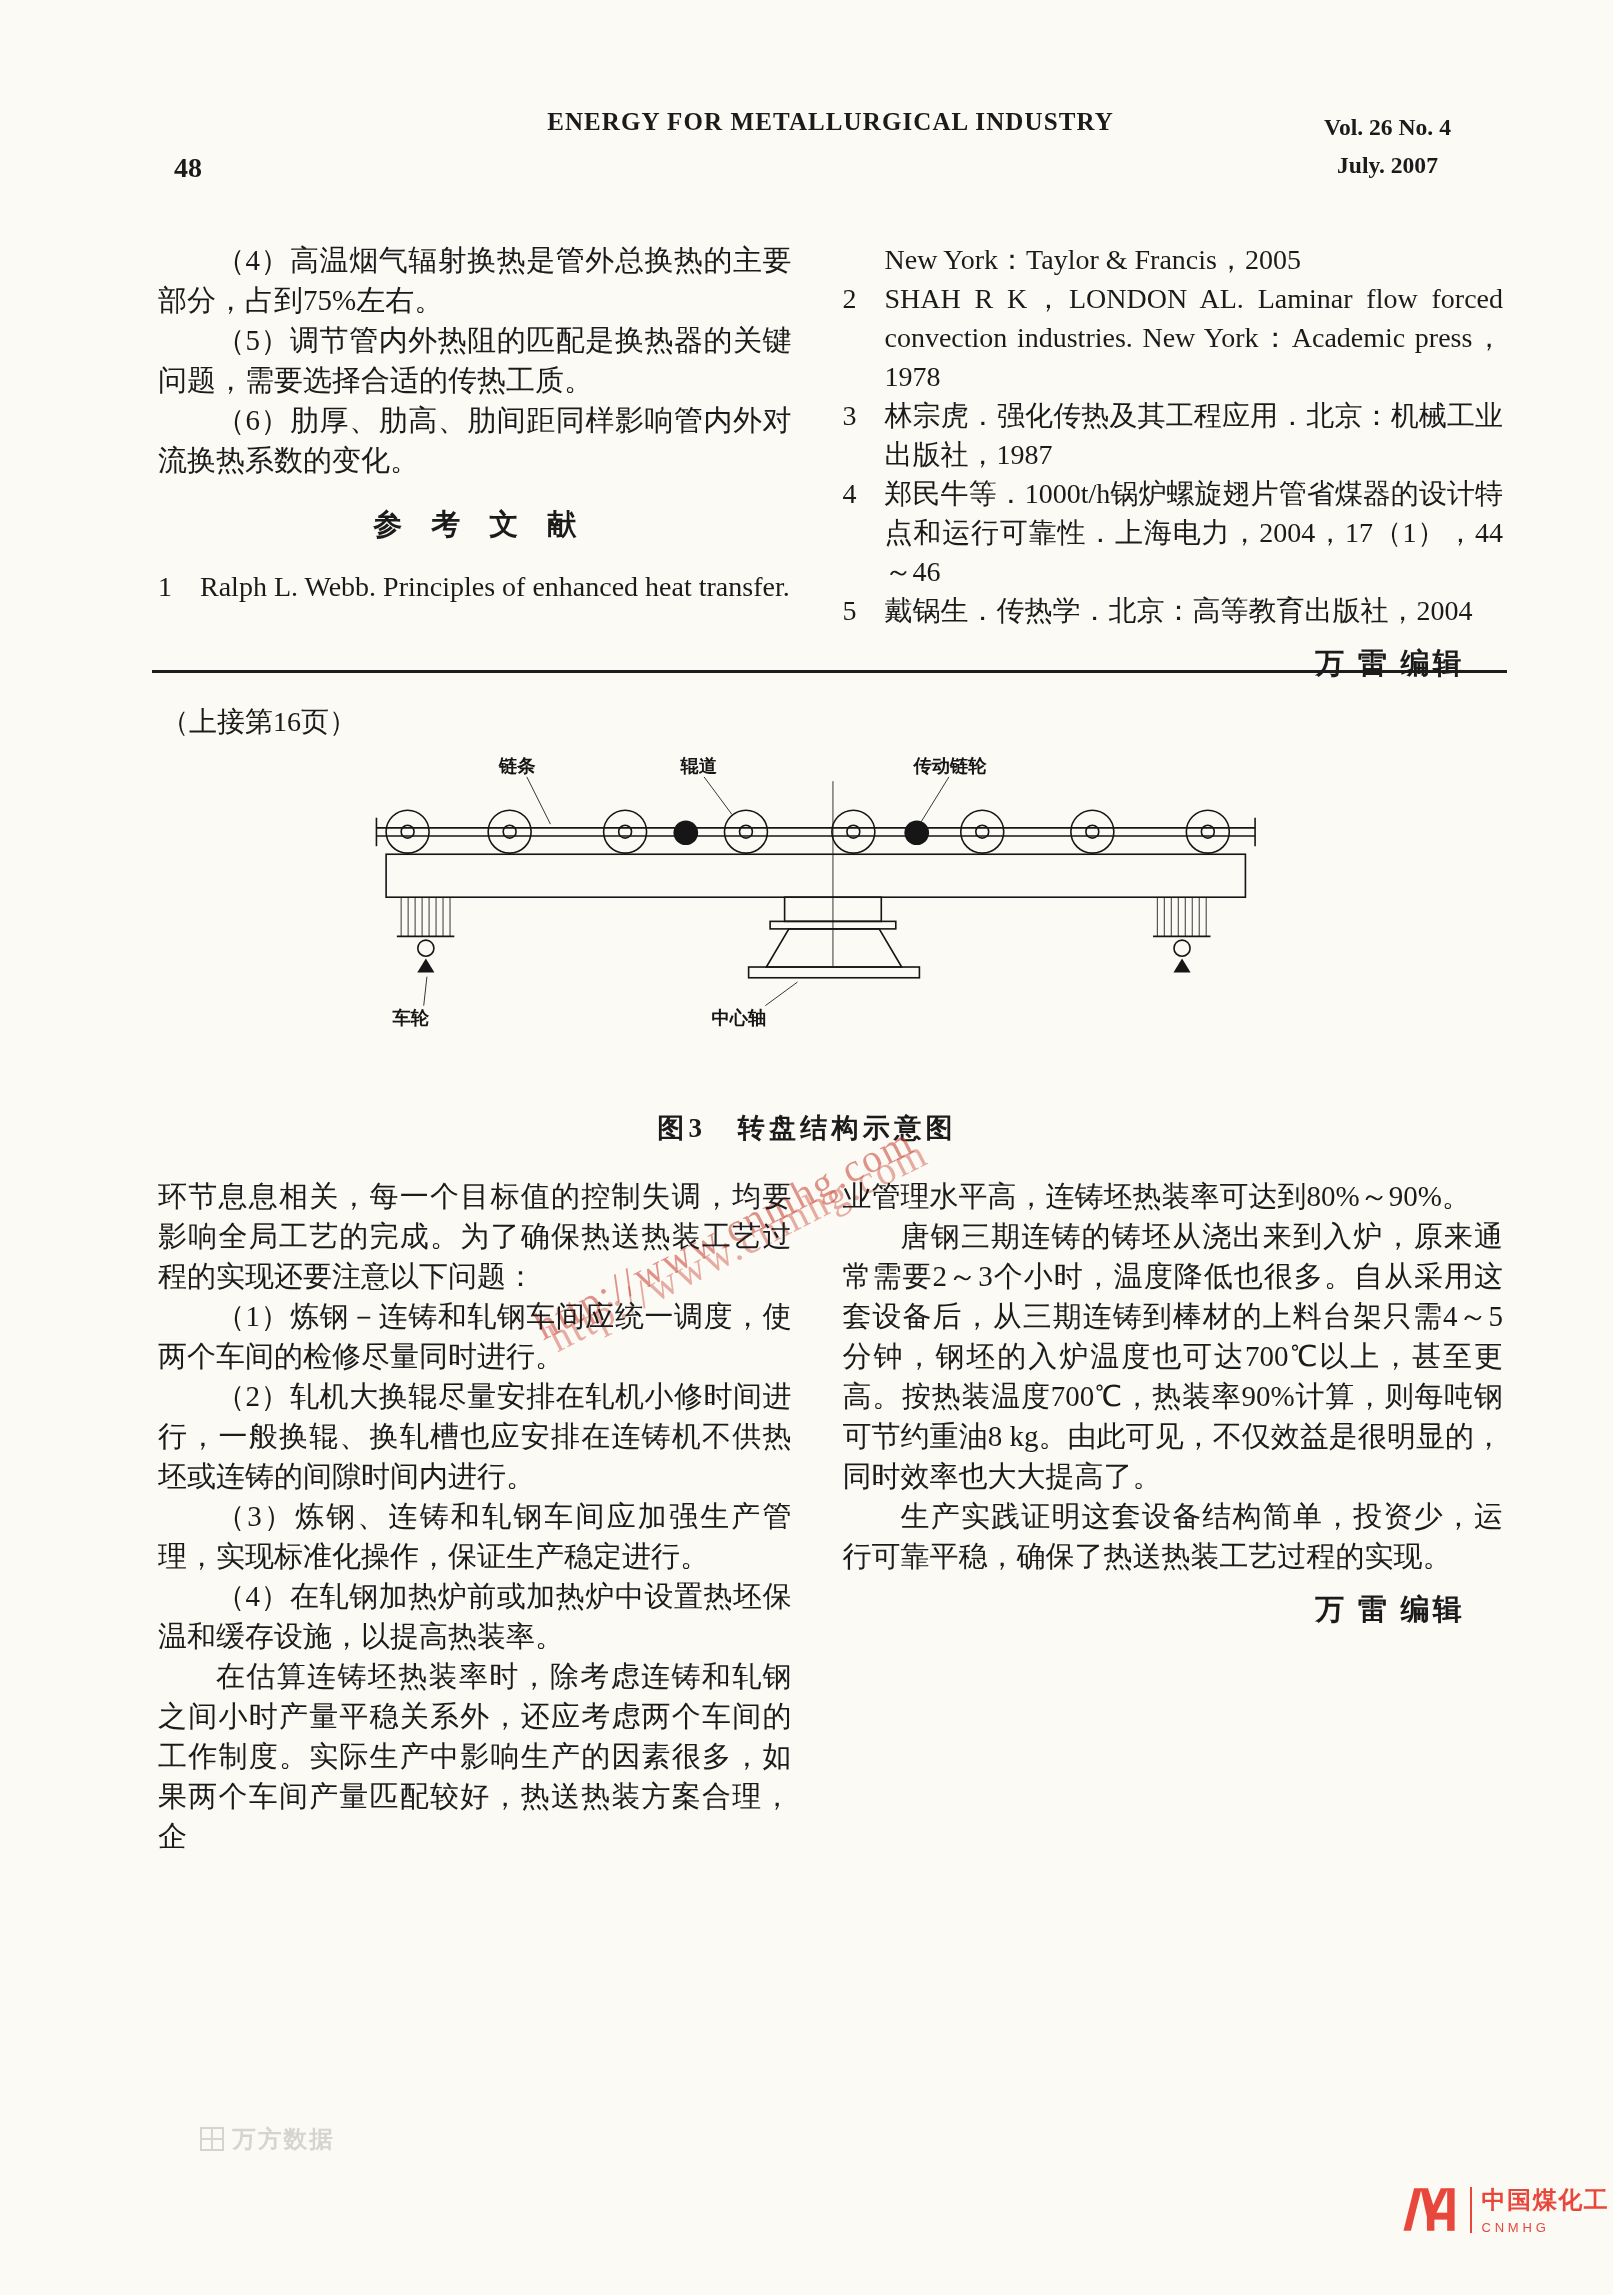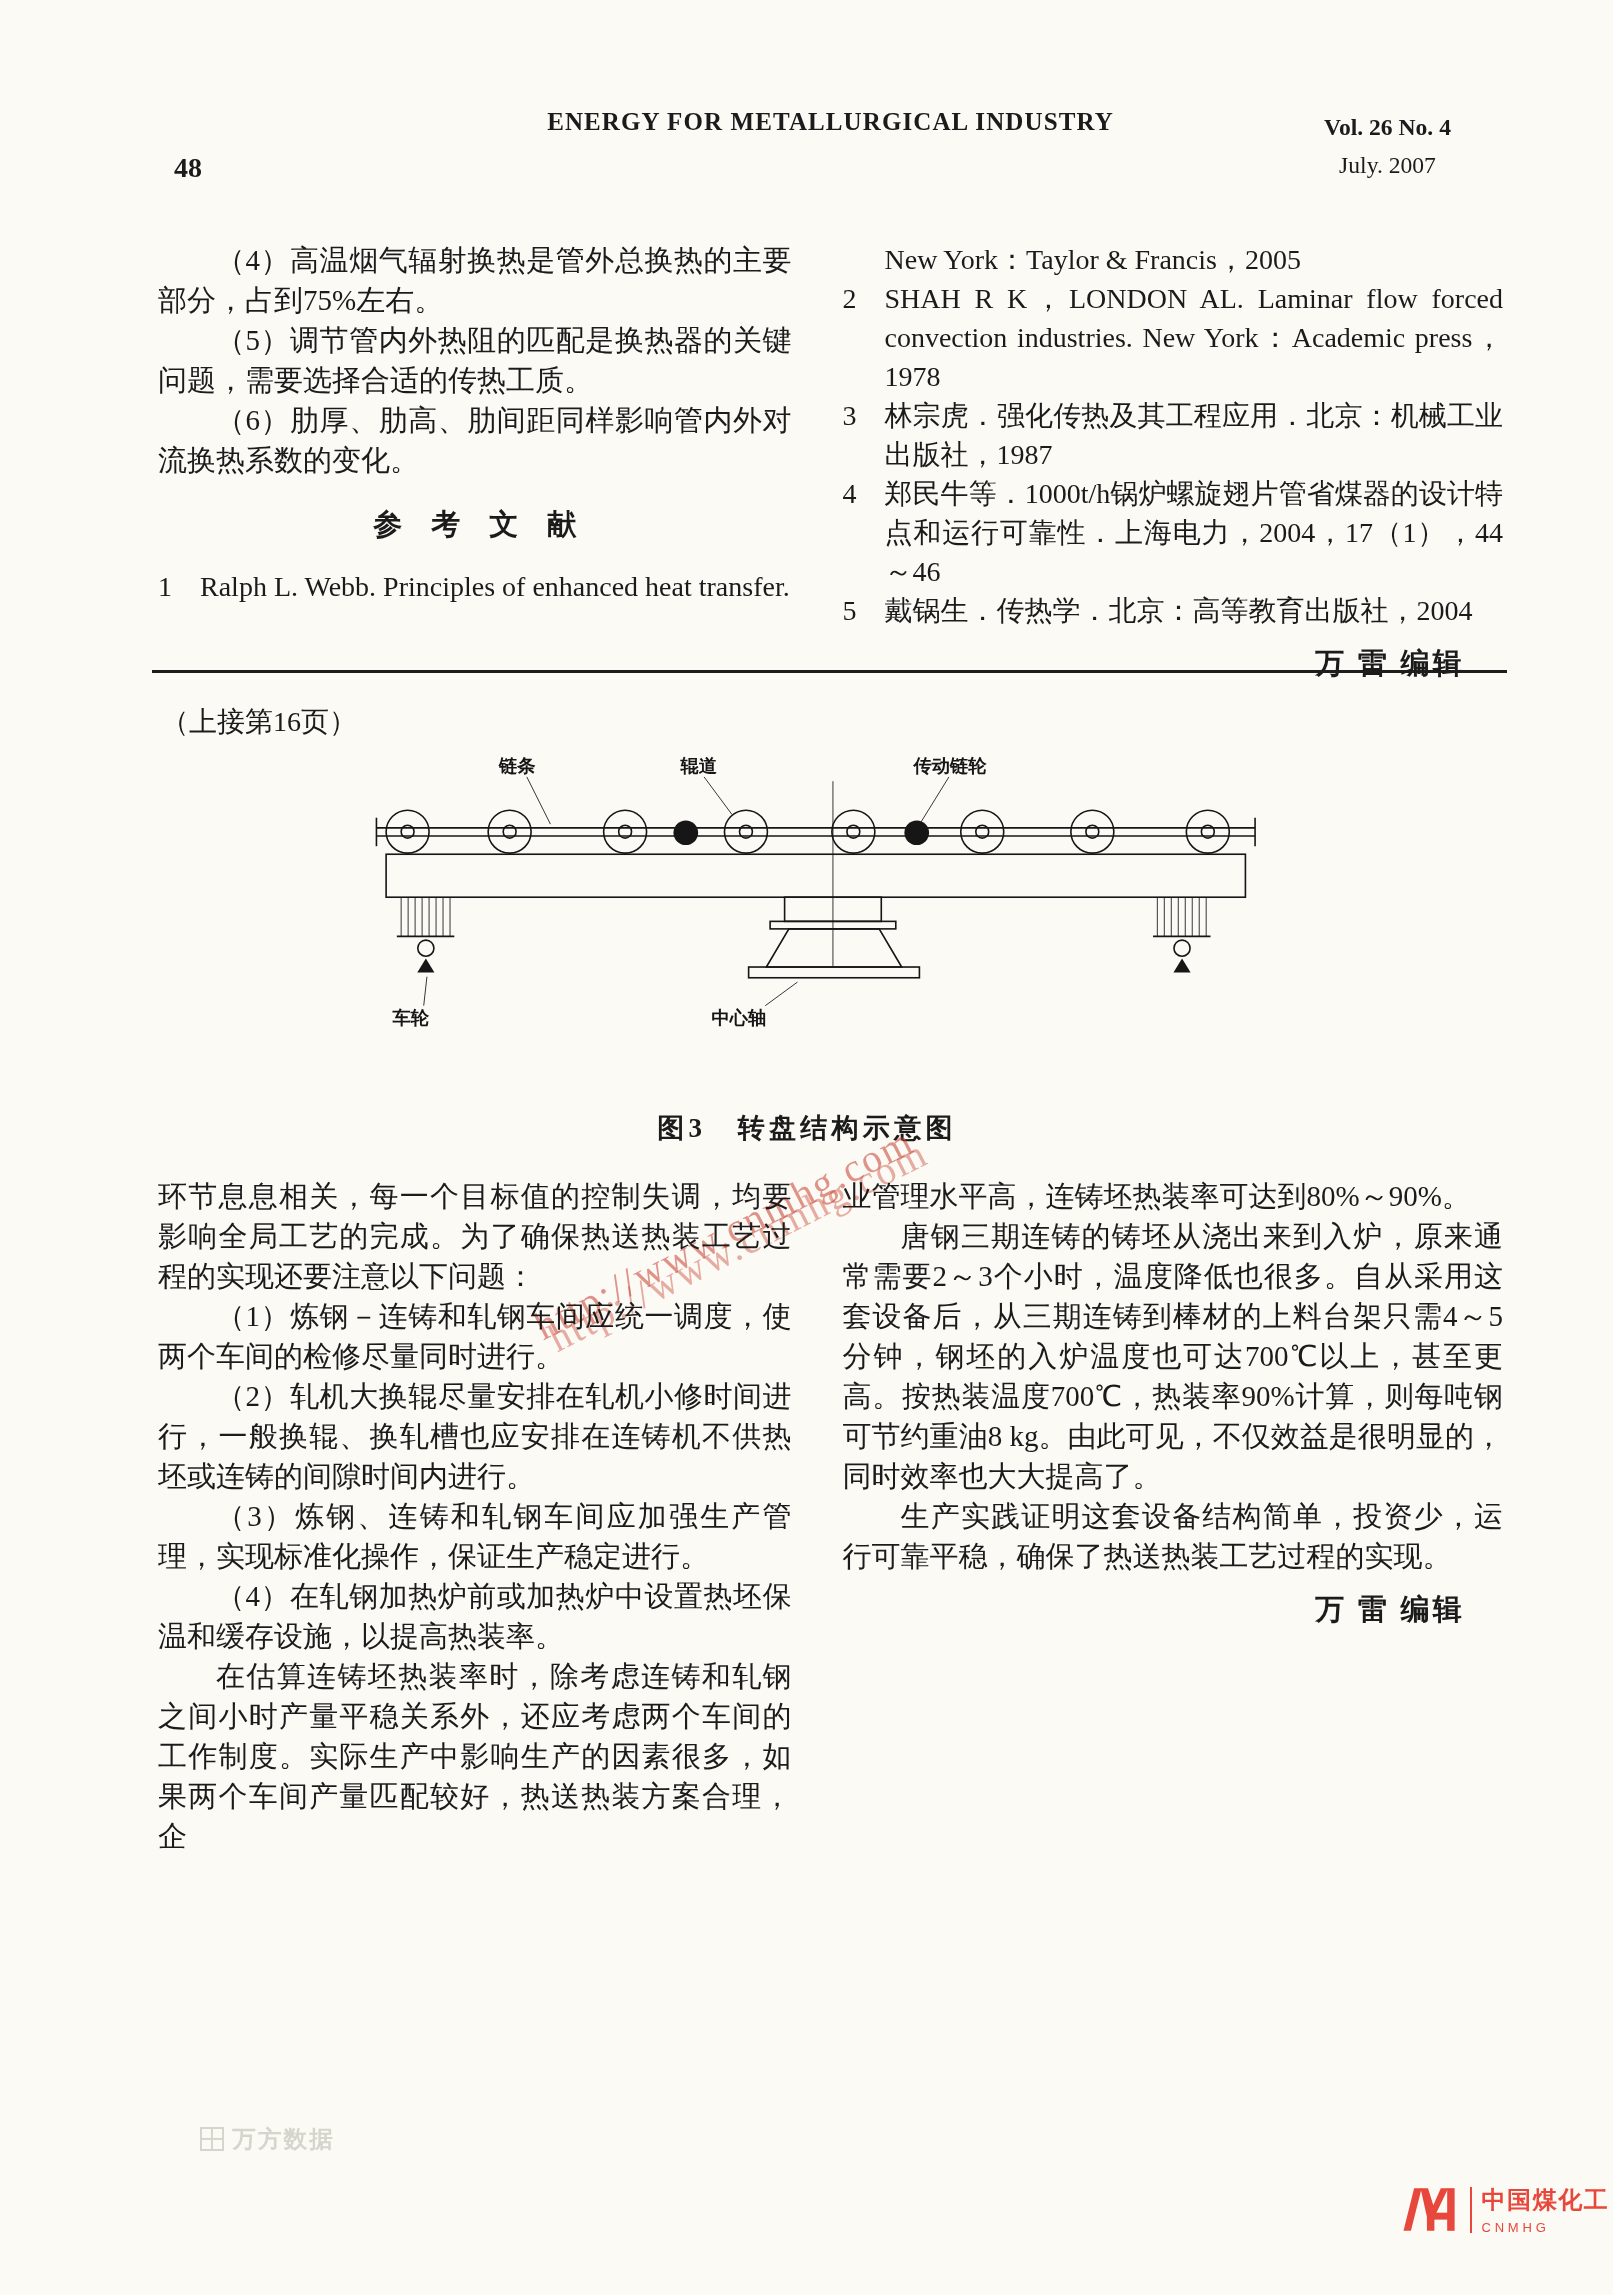--- a/index.html
+++ b/index.html
@@ -12,21 +12,21 @@
     overflow:hidden;
   }
   
   .header { position:absolute; top:99px; left:158px; width:1345px; height:115px; }
   .page-num { position:absolute; left:16px; top:53px; font-size:28px; font-weight:bold; }
   .hdr-center { position:absolute; left:0; right:0; top:0; text-align:center; }
   .title-cn { font-size:34px; font-weight:bold; letter-spacing:1.3em; text-indent:1.3em; }
   .title-en { font-size:25px; font-weight:bold; letter-spacing:1.1px; margin-top:8.6px; }
   .hdr-right { position:absolute; right:0; top:15px; width:231px; text-align:center; }
   .vol { font-size:23.6px; font-weight:bold; }
-  .date { font-size:23.6px; font-weight:normal; margin-top:10.7px; }
+  .date { font-size:23.6px; font-weight:bold; margin-top:10.7px; }
 
   
   .para { font-size:29px; line-height:40px; text-align:justify; }
   .ti { text-indent:58px; }
 
   
   .top-cols { position:absolute; top:240px; left:158px; width:1345px; display:flex; gap:51px; }
   .col-l { width:634px; }
   .col-r { width:661px; }
   .refs-heading { font-size:29px; font-weight:bold; text-align:center;

